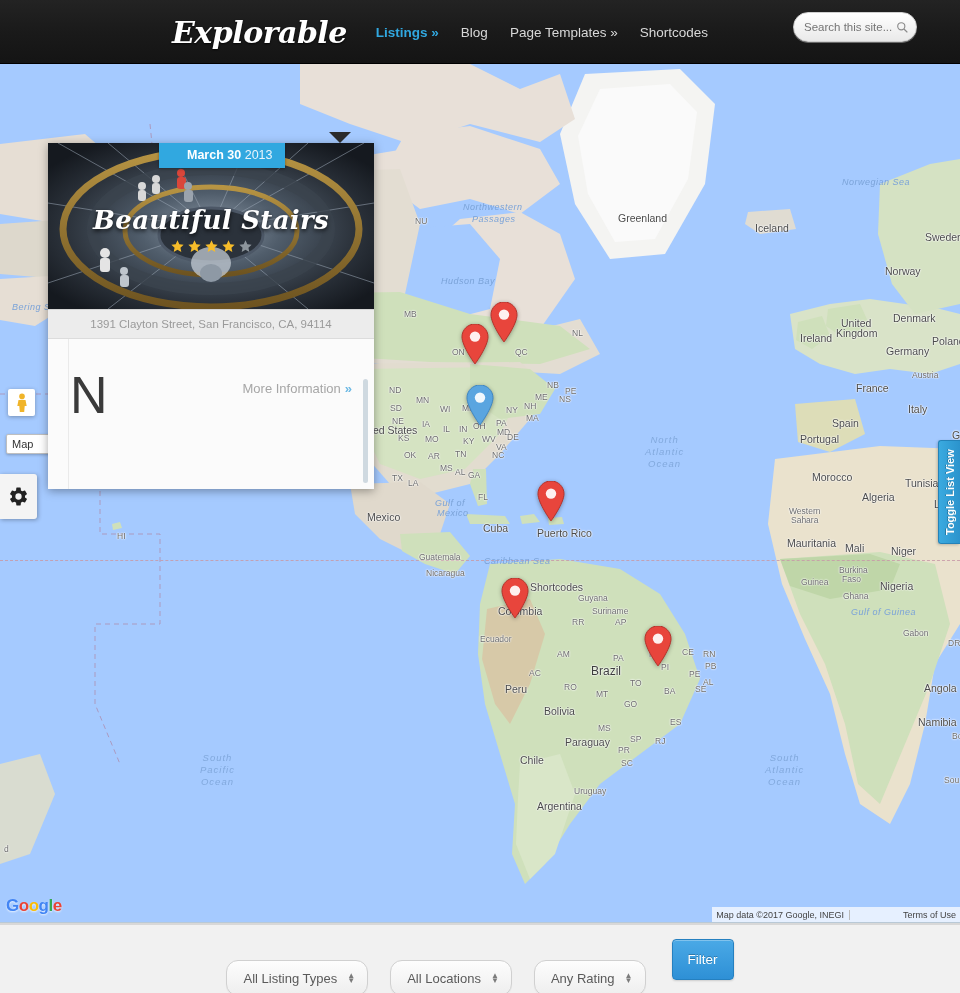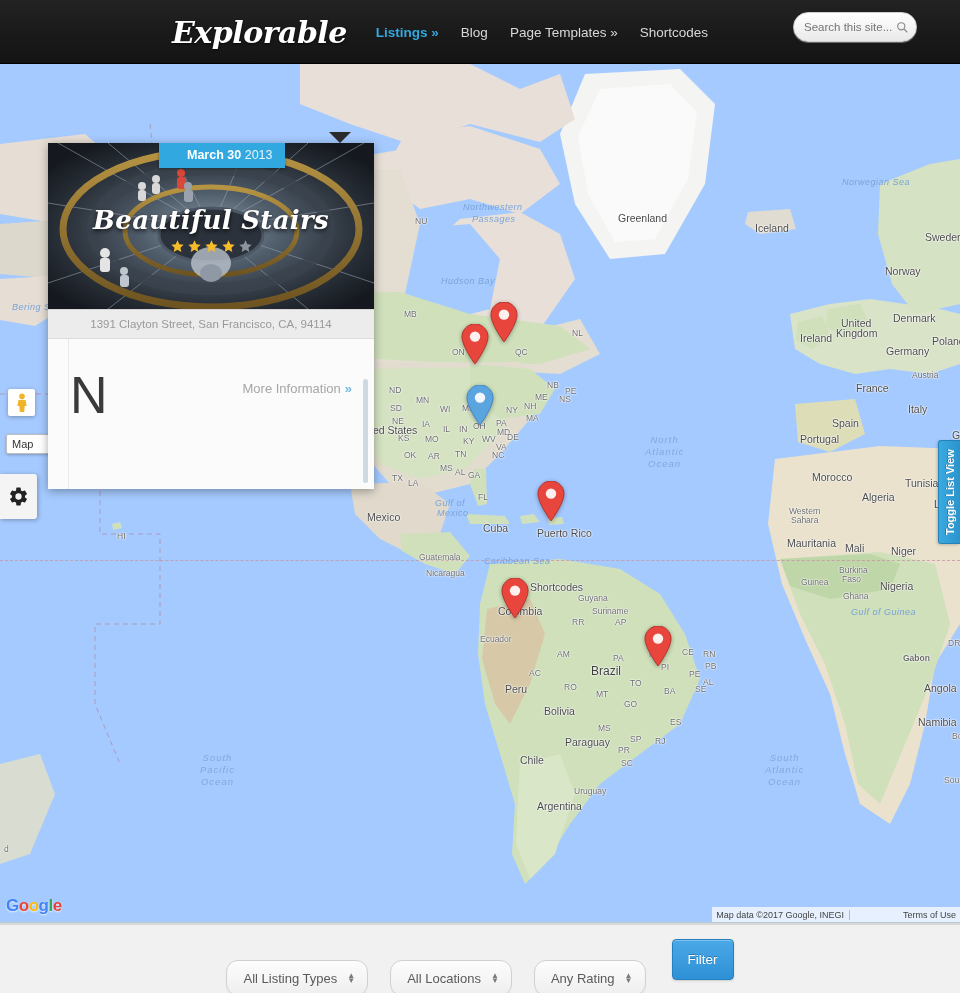--- a/index.html
+++ b/index.html
@@ -487,21 +487,21 @@
         <div class="map-label state" style="left: 791px; top: 451px;">Sahara</div>
         <div class="map-label country" style="left: 787px; top: 473px;">Mauritania</div>
         <div class="map-label country" style="left: 845px; top: 478px;">Mali</div>
         <div class="map-label country" style="left: 891px; top: 481px;">Niger</div>
         <div class="map-label state" style="left: 839px; top: 501px;">Burkina</div>
         <div class="map-label state" style="left: 842px; top: 510px;">Faso</div>
         <div class="map-label state" style="left: 801px; top: 513px;">Guinea</div>
         <div class="map-label country" style="left: 880px; top: 516px;">Nigeria</div>
         <div class="map-label state" style="left: 843px; top: 527px;">Ghana</div>
         <div class="map-label sea" style="left: 851px; top: 543px;">Gulf of Guinea</div>
-        <div class="map-label state" style="left: 903px; top: 589px; font-weight: bold;">Gabon</div>
+        <div class="map-label state" style="left: 903px; top: 564px;">Gabon</div>
         <div class="map-label state" style="left: 948px; top: 574px;">DR</div>
         <div class="map-label country" style="left: 924px; top: 618px;">Angola</div>
         <div class="map-label country" style="left: 918px; top: 652px;">Namibia</div>
         <div class="map-label state" style="left: 952px; top: 667px;">Bo</div>
         <div class="map-label state" style="left: 944px; top: 711px;">Sou</div>
         <div class="map-label country" style="left: 952px; top: 365px;">Gre</div>
         <div class="map-label state" style="left: 4px; top: 780px;">d</div>
         <div class="map-label state" style="left: 117px; top: 467px;">HI</div>
       </div>
     <div id="ocean-labels">

